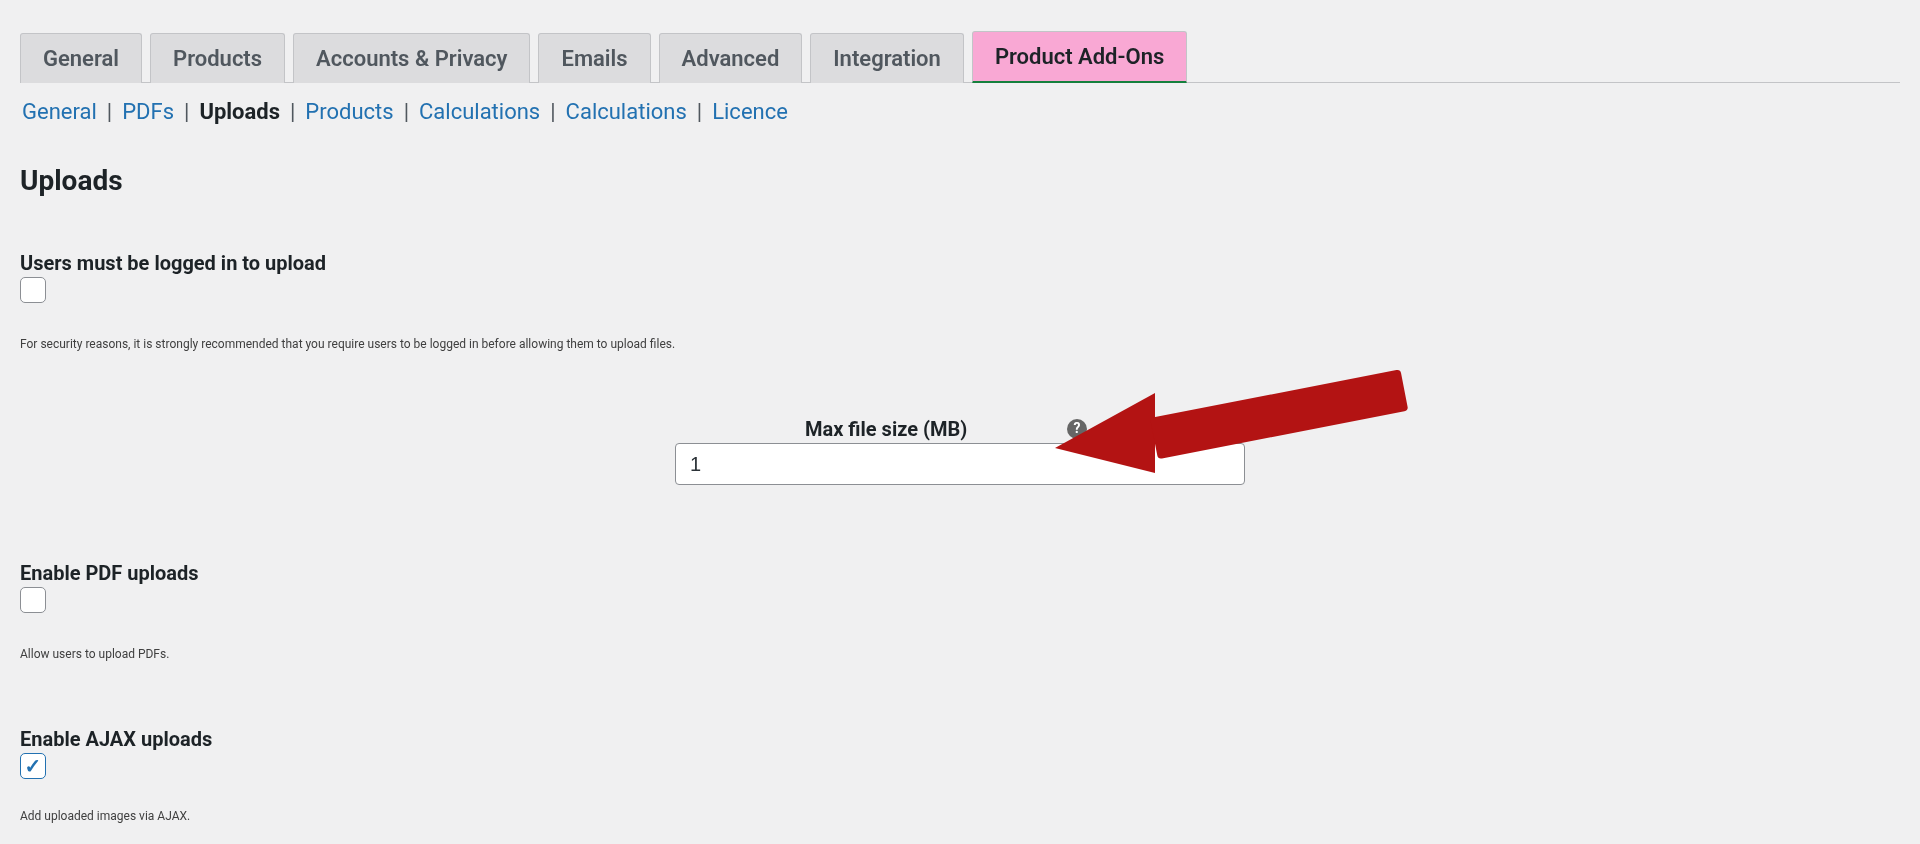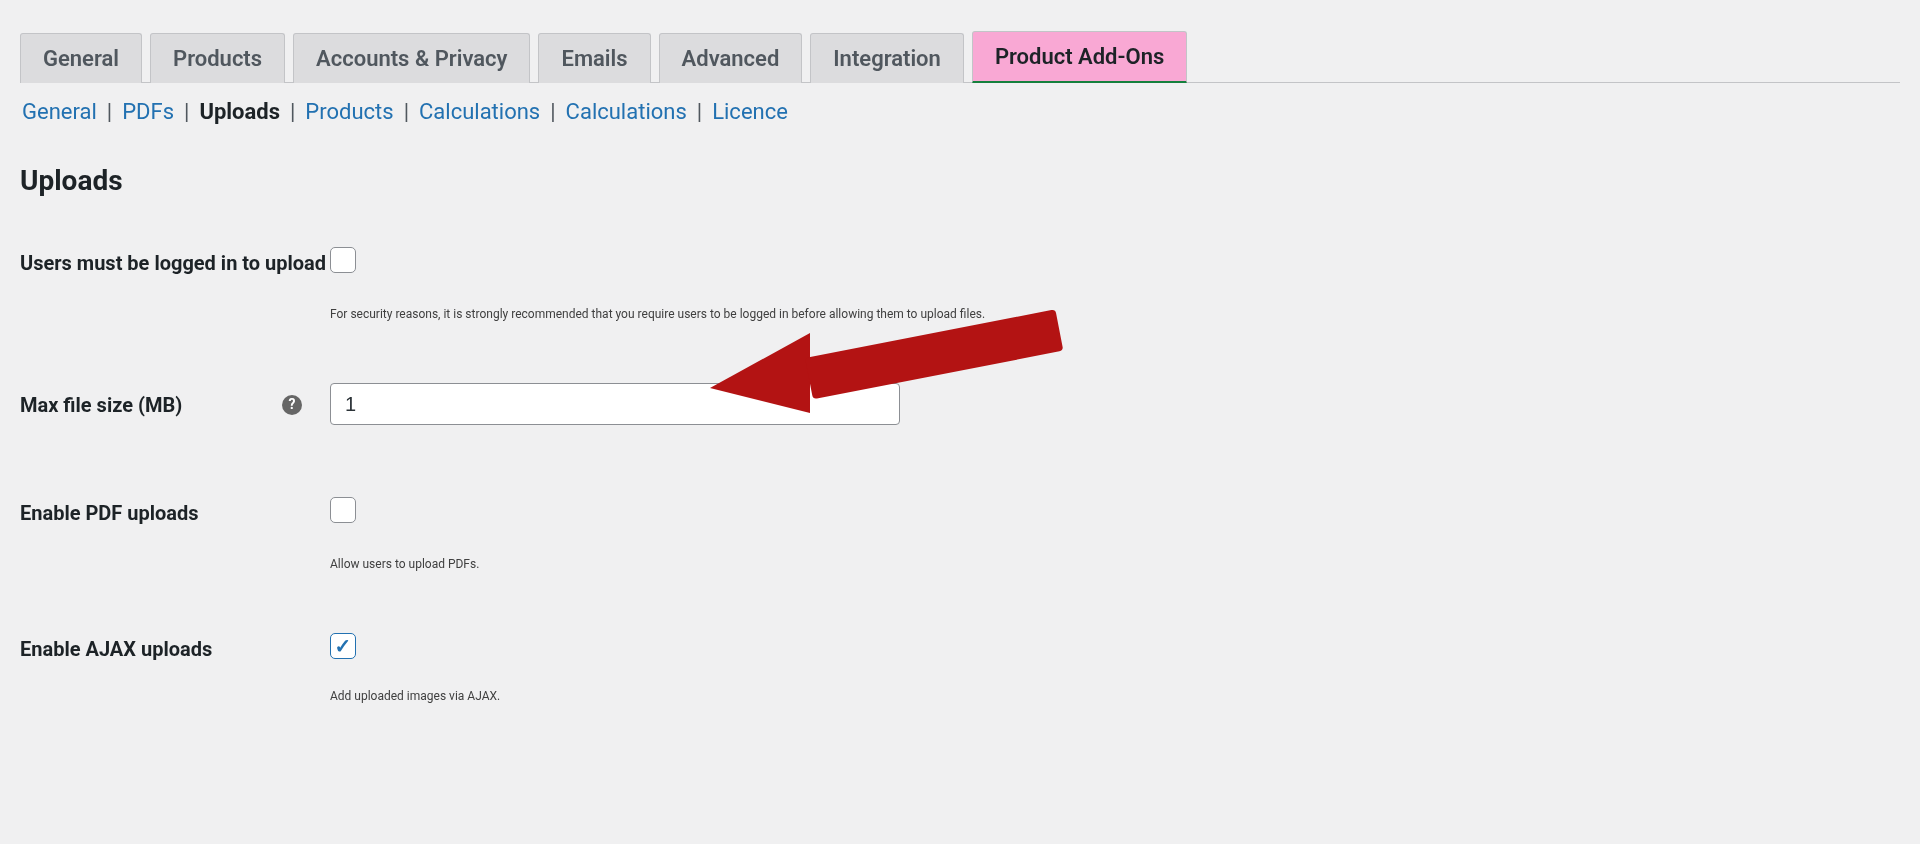--- a/index.html
+++ b/index.html
@@ -59,20 +59,21 @@
   h2.section-title {
     font-size: 28px;
     font-weight: 700;
     margin-bottom: 50px;
   }
   .form-row {
     display: flex;
     align-items: flex-start;
     margin-bottom: 60px;
     position: relative;
+    flex-direction: column;
   }
   .form-label {
     width: 310px;
     flex-shrink: 0;
     font-size: 20px;
     font-weight: 700;
     color: #1d2327;
     padding-top: 2px;
     line-height: 1.4;
   }

